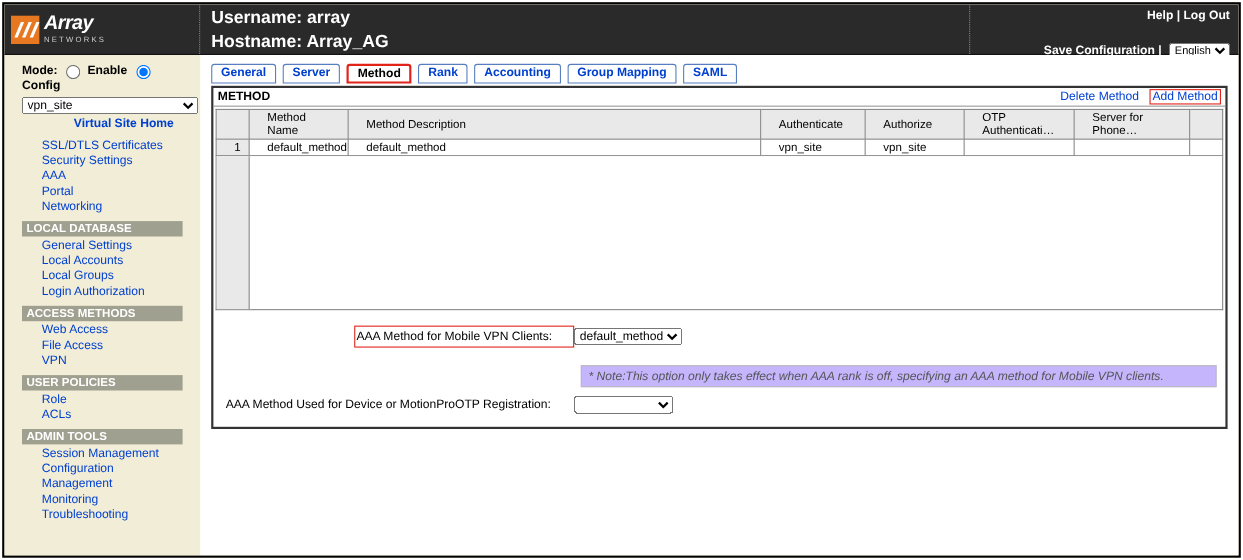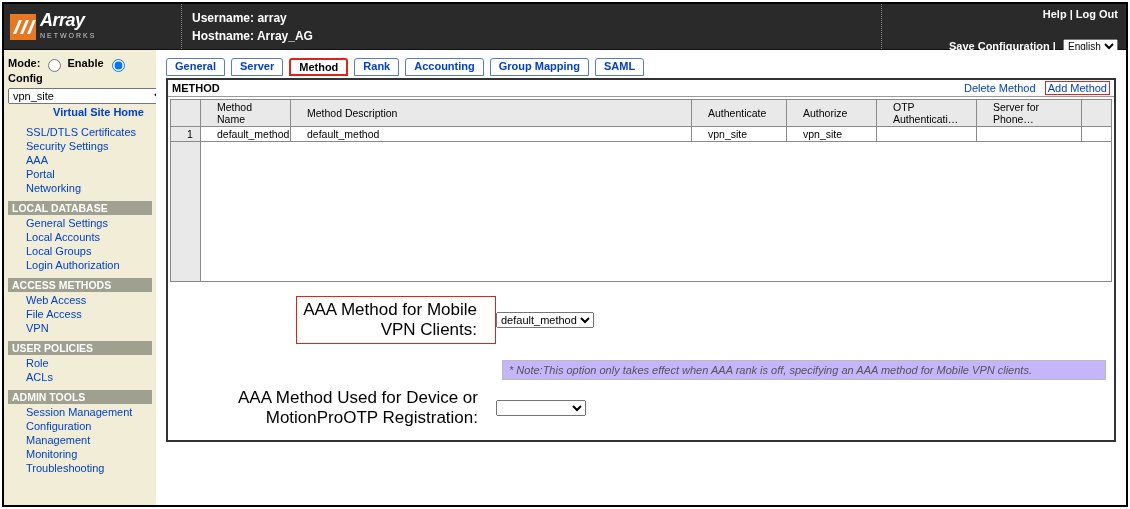--- a/index.html
+++ b/index.html
@@ -50,23 +50,23 @@
   .logo-sub {
     font-size: 7px;
     letter-spacing: 2px;
     color: #ccc;
   }
   .topbar-mid {
     flex: 1;
     padding: 4px 10px;
     display: flex;
     flex-direction: column;
-    justify-content: center;
-    font-weight: bold;
-    font-size: 12px;
+    justify-content: space-between;
+    font-weight: bold;
+    font-size: 16px;
     gap: 4px;
   }
   .topbar-right {
     width: 245px;
     border-left: 1px dotted #888;
     padding: 4px 8px;
     display: flex;
     flex-direction: column;
     align-items: flex-end;
     justify-content: space-between;
@@ -78,23 +78,23 @@
     font-size: 10px;
     margin-left: 4px;
   }
   .topbar a { color: #fff; text-decoration: none; }
   
   .body-row {
     display: flex;
     height: calc(100% - 46px);
   }
   .sidebar {
-    width: 152px;
+    width: 178px;
     background: #f2edd6;
-    padding: 4px 4px;
+    padding: 4px 16px;
     flex-shrink: 0;
   }
   .mode-row {
     font-weight: bold;
     font-size: 11px;
     padding: 2px 0;
   }
   .mode-row input[type=radio] { vertical-align: middle; }
   .site-select {
     width: 160px;
@@ -197,23 +197,23 @@
     background: #e9e9e9;
     border-right: 1px solid #8a8a8a;
   }
   .panel-bottom {
     margin-top: 14px;
     padding: 0 6px 6px 6px;
   }
   .form-row { display: flex; align-items: center; margin-bottom: 4px;}
   .form-label {
     width: 320px;
-    text-align: right;
+    text-align: center;
     padding-right: 18px;
-    font-size: 17px;
+    font-size: 11px;
   }
   .form-label.boxed {
     border: 1.5px solid #e2231a;
     padding-top: 3px; padding-bottom: 3px;
     margin-left: 120px;
     width: 200px;
   }
   .note-box {
     margin-left: 326px;
     margin-top: 16px;

